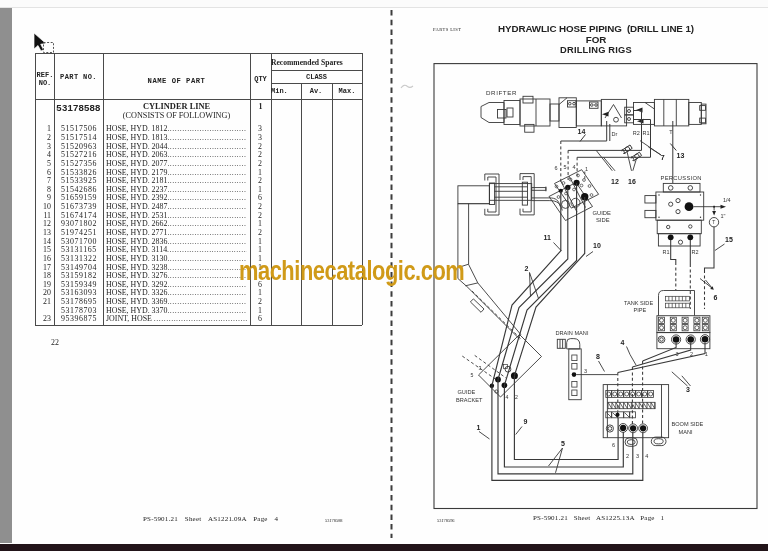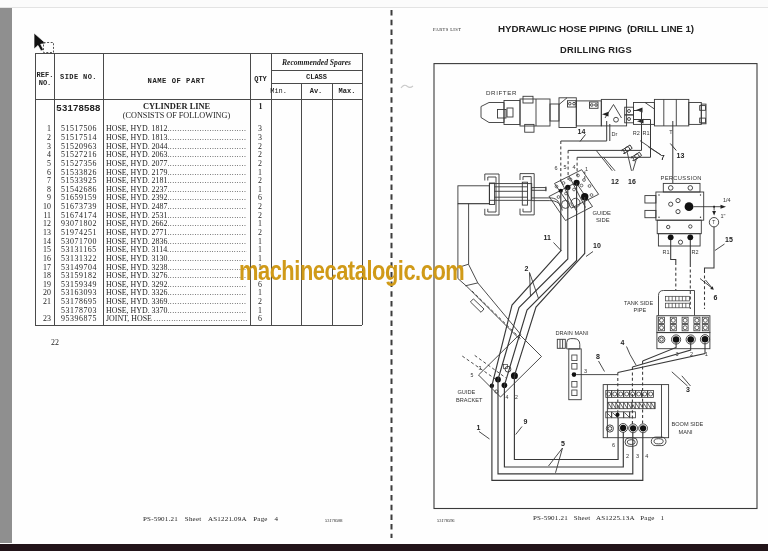--- a/index.html
+++ b/index.html
@@ -41,26 +41,26 @@
 <div class="tline" style="left:103.2px;top:53.0px;width:1px;height:271.7px;"></div>
 <div class="tline" style="left:250.4px;top:53.0px;width:1px;height:271.7px;"></div>
 <div class="tline" style="left:271.0px;top:53.0px;width:1px;height:271.7px;"></div>
 <div class="tline" style="left:301.0px;top:83.1px;width:1px;height:241.6px;"></div>
 <div class="tline" style="left:331.5px;top:83.1px;width:1px;height:241.6px;"></div>
 <div class="tline" style="left:271.0px;top:70.1px;width:90.6px;height:1px;"></div>
 <div class="tline" style="left:271.0px;top:83.1px;width:90.6px;height:1px;"></div>
 <div class="tline" style="left:34.6px;top:98.8px;width:327.0px;height:1px;"></div>
 
 <div class="txt mono" style="left:35px;top:70.5px;width:20px;text-align:center;font-size:7px;font-weight:bold;line-height:8.6px;">REF.<br>NO.</div>
-<div class="txt mono" style="left:54px;top:73px;width:49px;text-align:center;font-size:7px;font-weight:bold;letter-spacing:0.4px;">SIDE NO.</div>
+<div class="txt mono" style="left:54px;top:73px;width:49px;text-align:center;font-size:7px;font-weight:bold;letter-spacing:0.4px;">PART NO.</div>
 <div class="txt mono" style="left:103px;top:77px;width:147px;text-align:center;font-size:7.2px;font-weight:bold;letter-spacing:0.5px;">NAME OF PART</div>
 <div class="txt mono" style="left:250px;top:74.5px;width:21px;text-align:center;font-size:7px;font-weight:bold;">QTY</div>
-<div class="txt serif" style="left:271px;top:58px;width:91px;text-align:center;font-size:7.6px;font-weight:bold;font-style:italic;">Recommended Spares</div>
+<div class="txt serif" style="left:271px;top:58px;width:91px;font-size:7.6px;font-weight:bold;">Recommended Spares</div>
 <div class="txt mono" style="left:271px;top:72.5px;width:91px;text-align:center;font-size:7px;font-weight:bold;">CLASS</div>
-<div class="txt mono" style="left:257px;top:87px;width:30px;text-align:right;font-size:7px;font-weight:normal;">Min.</div>
+<div class="txt mono" style="left:271px;top:87px;width:30px;text-align:left;font-size:7px;font-weight:bold;">Min.</div>
 <div class="txt mono" style="left:301px;top:87px;width:30px;text-align:center;font-size:7px;font-weight:bold;">Av.</div>
 <div class="txt mono" style="left:332px;top:87px;width:30px;text-align:center;font-size:7px;font-weight:bold;">Max.</div>
 
 <div class="txt" style="left:54px;top:101.5px;width:49px;text-align:center;font-size:9.6px;font-weight:bold;letter-spacing:0.2px;">53178588</div>
 <div class="txt serif" style="left:103px;top:102px;width:147px;text-align:center;font-size:8.4px;font-weight:bold;">CYLINDER LINE</div>
 <div class="txt serif" style="left:103px;top:111px;width:147px;text-align:center;font-size:8.2px;">(CONSISTS OF FOLLOWING)</div>
 <div class="txt serif" style="left:250px;top:102px;width:21px;text-align:center;font-size:8px;font-weight:bold;">1</div>
 
 <div class="abs serif" style="left:0;top:124.40px;width:768px;height:8.6px;font-size:7.9px;color:#1d1d1d;">
         <span class="abs" style="left:38px;width:13px;text-align:right;">1</span>
@@ -201,20 +201,21 @@
         <span class="abs" style="left:250px;width:20px;text-align:center;">6</span>
       </div>
 </div>
 
   <div class="txt serif" style="left:143px;top:515px;width:141px;font-size:7px;letter-spacing:0.2px;word-spacing:5px;">PS-5901.21 Sheet AS1221.09A Page 4</div>
   <div class="txt serif" style="left:325px;top:518px;font-size:4.4px;">53178588</div>
 
   <div class="txt serif" style="left:433px;top:27px;font-size:4.6px;letter-spacing:0.4px;">PARTS LIST</div>
 
   <div class="txt" style="left:436px;top:22.5px;width:320px;text-align:center;font-size:9.8px;font-weight:bold;letter-spacing:-0.1px;">HYDRAWLIC HOSE PIPING&nbsp; (DRILL LINE 1)</div>
+  <div class="txt" style="left:436px;top:34px;width:320px;text-align:center;font-size:9.8px;font-weight:bold;">FOR</div>
   <div class="txt" style="left:436px;top:43.5px;width:320px;text-align:center;font-size:9.8px;font-weight:bold;letter-spacing:0.2px;transform:scaleX(0.95);transform-origin:50% 50%;">DRILLING RIGS</div>
 
 
   <div class="txt serif" style="left:437px;top:518px;font-size:4.4px;">53178596</div>
   <div class="txt serif" style="left:533px;top:514px;width:140px;font-size:7px;letter-spacing:0.2px;word-spacing:4px;">PS-5901.21 Sheet AS1225.13A Page 1</div>
 
 <svg id="diag" class="abs" style="left:0;top:0;" width="768" height="551" viewBox="0 0 768 551" fill="none" stroke="#383838" stroke-width="0.9" font-family="Liberation Sans, sans-serif">
 
 <rect x="434" y="63.6" width="323" height="444.9" stroke="#3b3b3b" stroke-width="1.1"></rect>
 

